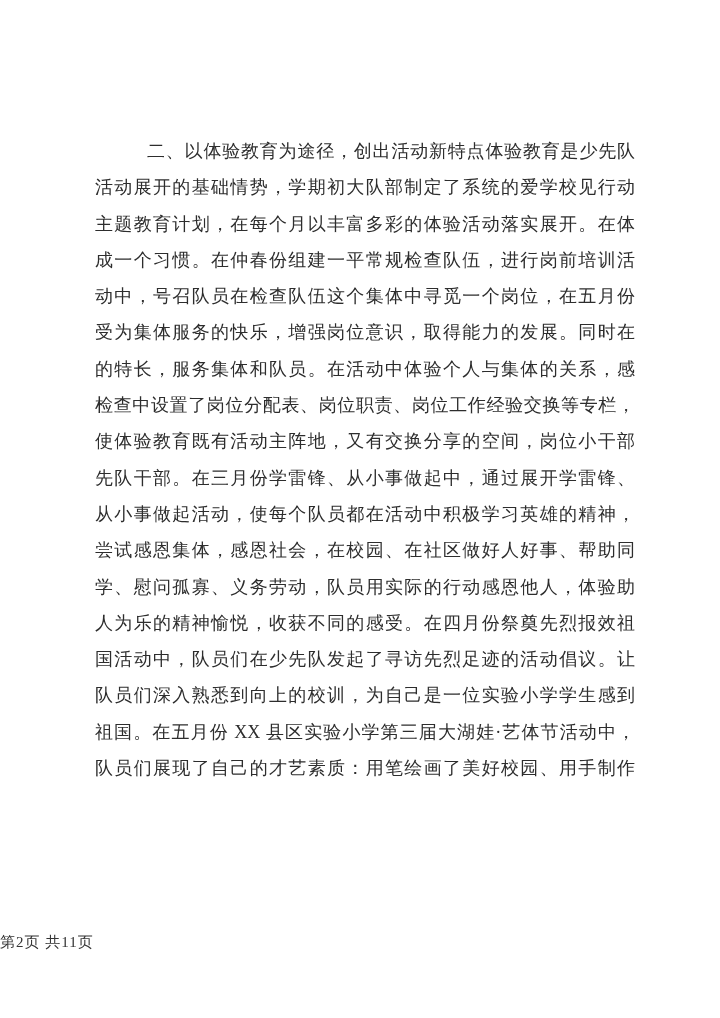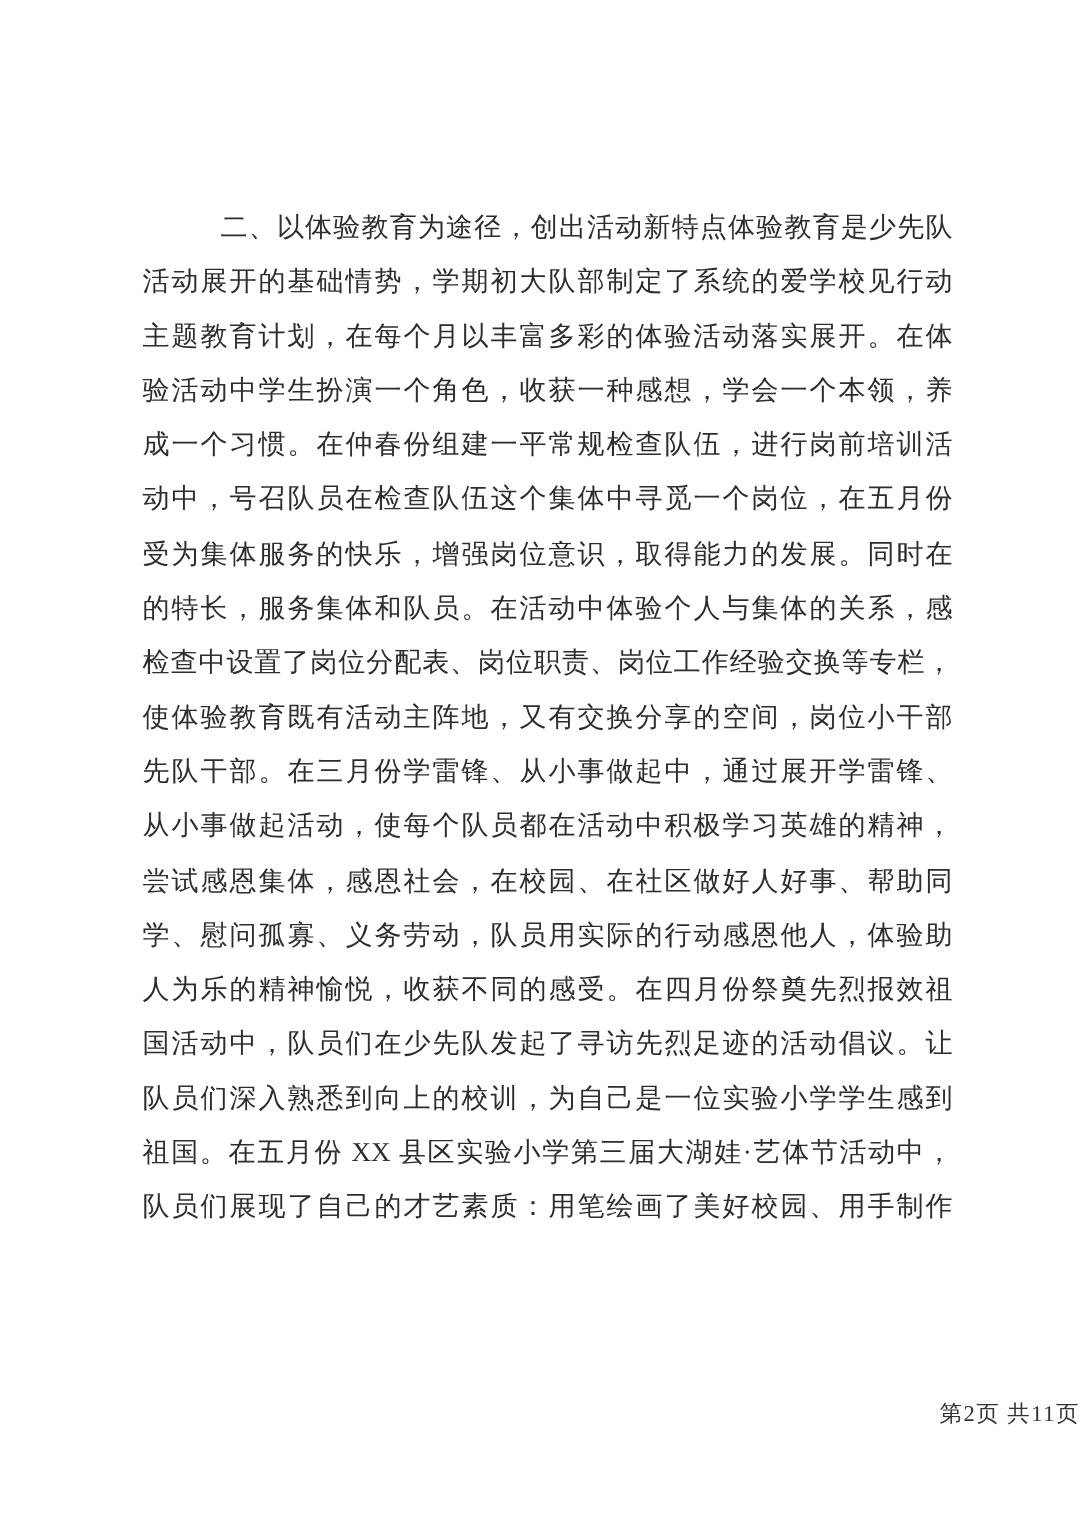--- a/index.html
+++ b/index.html
@@ -39,36 +39,35 @@
     overflow: visible;
   }
   .line.indent {
     text-indent: 52px;
   }
   .footer {
     position: absolute;
     left: 0;
     top: 933px;
     width: 720px;
-    text-align: right;
+    text-align: left;
     font-size: 15px;
     color: #333333;
     letter-spacing: 1px;
   }
 </style>
 </head>
 <body>
 
 <div class="page">
 
   <div class="text-block">
     <div class="line indent">二、以体验教育为途径，创出活动新特点体验教育是少先队</div>
     <div class="line">活动展开的基础情势，学期初大队部制定了系统的爱学校见行动</div>
     <div class="line">主题教育计划，在每个月以丰富多彩的体验活动落实展开。在体</div>
-    <div class="line">验活动中学生扮演一个角色，收获一种感想，学会一个本领，养</div>
     <div class="line">成一个习惯。在仲春份组建一平常规检查队伍，进行岗前培训活</div>
     <div class="line">动中，号召队员在检查队伍这个集体中寻觅一个岗位，在五月份</div>
     <div class="line">受为集体服务的快乐，增强岗位意识，取得能力的发展。同时在</div>
     <div class="line">的特长，服务集体和队员。在活动中体验个人与集体的关系，感</div>
     <div class="line">检查中设置了岗位分配表、岗位职责、岗位工作经验交换等专栏，</div>
     <div class="line">使体验教育既有活动主阵地，又有交换分享的空间，岗位小干部</div>
     <div class="line">先队干部。在三月份学雷锋、从小事做起中，通过展开学雷锋、</div>
     <div class="line">从小事做起活动，使每个队员都在活动中积极学习英雄的精神，</div>
     <div class="line">尝试感恩集体，感恩社会，在校园、在社区做好人好事、帮助同</div>
     <div class="line">学、慰问孤寡、义务劳动，队员用实际的行动感恩他人，体验助</div>

